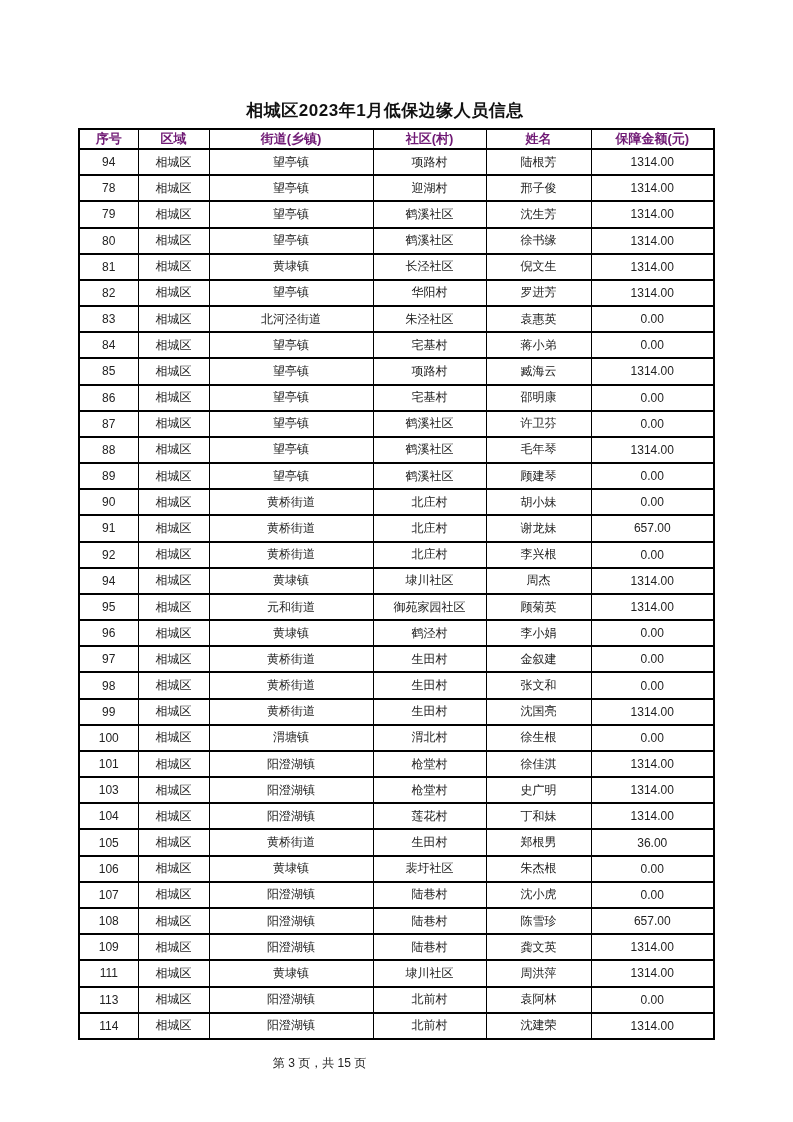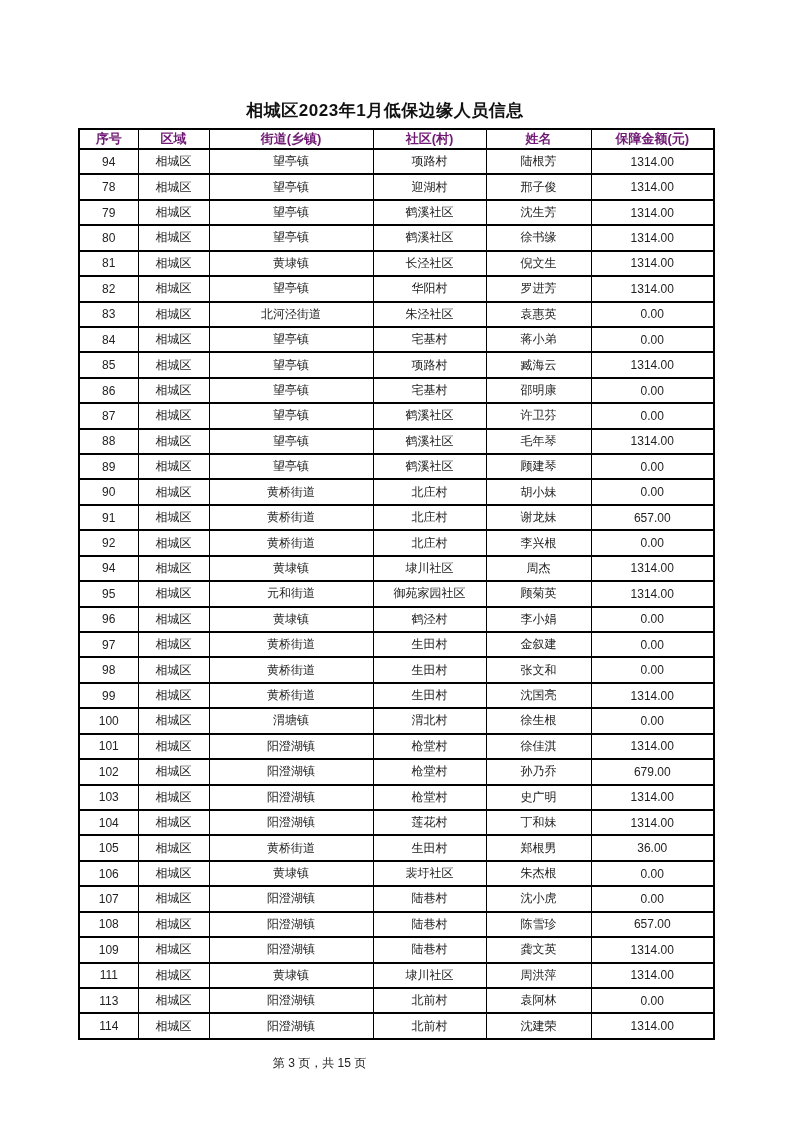--- a/index.html
+++ b/index.html
@@ -278,28 +278,20 @@
       </tr>
       <tr>
         <td>101</td>
         <td>相城区</td>
         <td>阳澄湖镇</td>
         <td>枪堂村</td>
         <td>徐佳淇</td>
         <td>1314.00</td>
       </tr>
       <tr>
-        <td>102</td>
-        <td>相城区</td>
-        <td>阳澄湖镇</td>
-        <td>枪堂村</td>
-        <td>孙乃乔</td>
-        <td>679.00</td>
-      </tr>
-      <tr>
         <td>103</td>
         <td>相城区</td>
         <td>阳澄湖镇</td>
         <td>枪堂村</td>
         <td>史广明</td>
         <td>1314.00</td>
       </tr>
       <tr>
         <td>104</td>
         <td>相城区</td>

